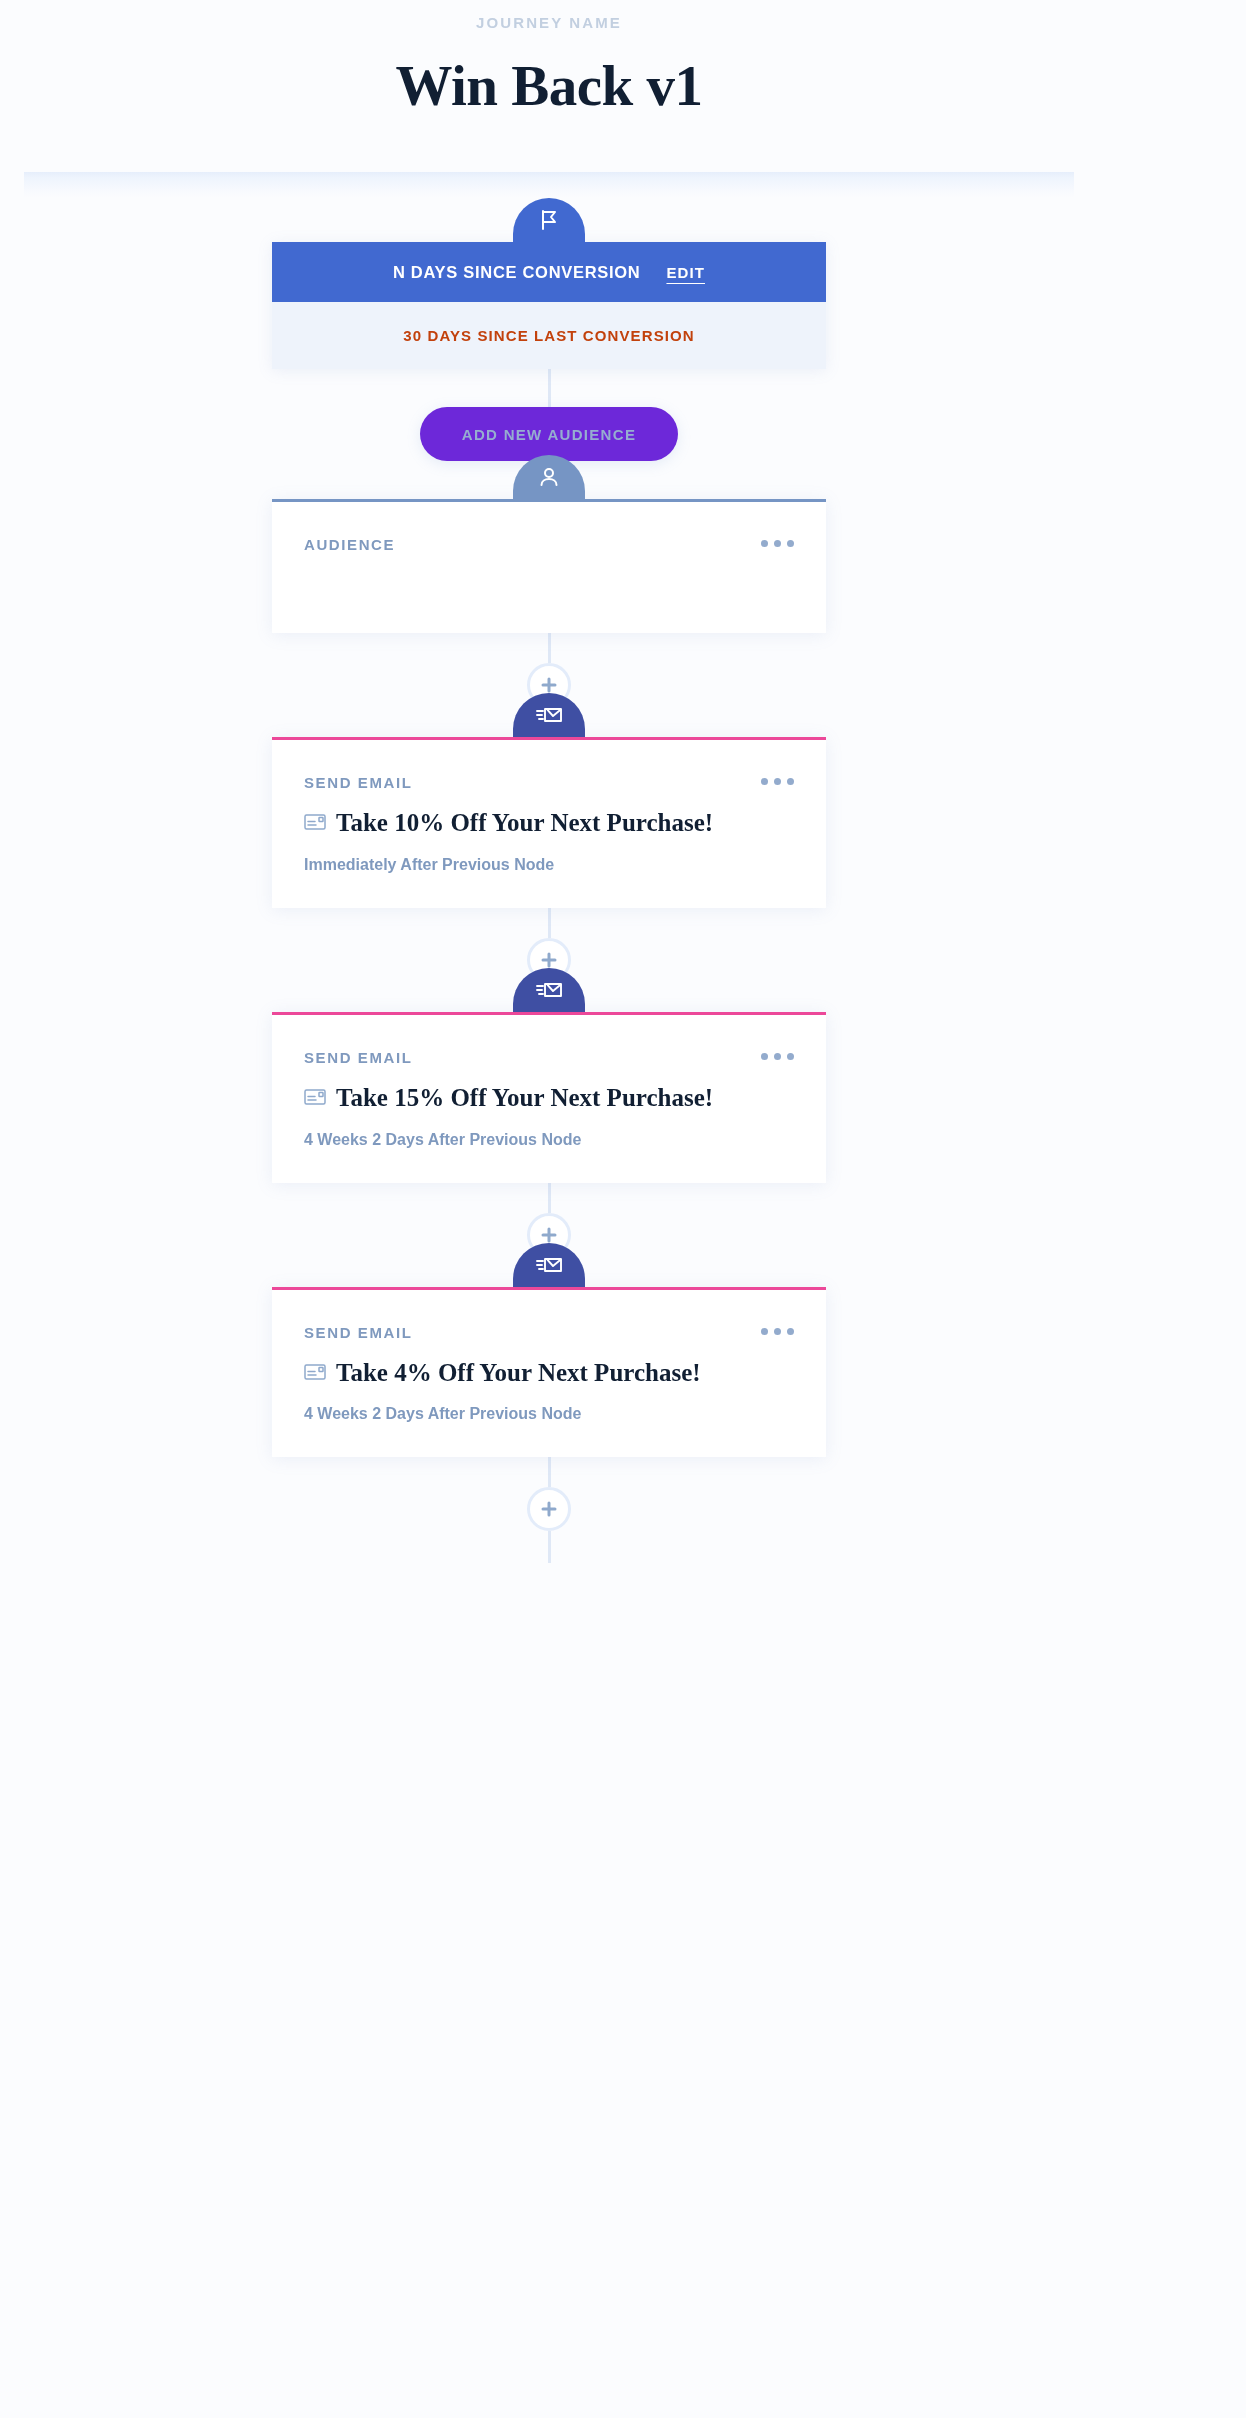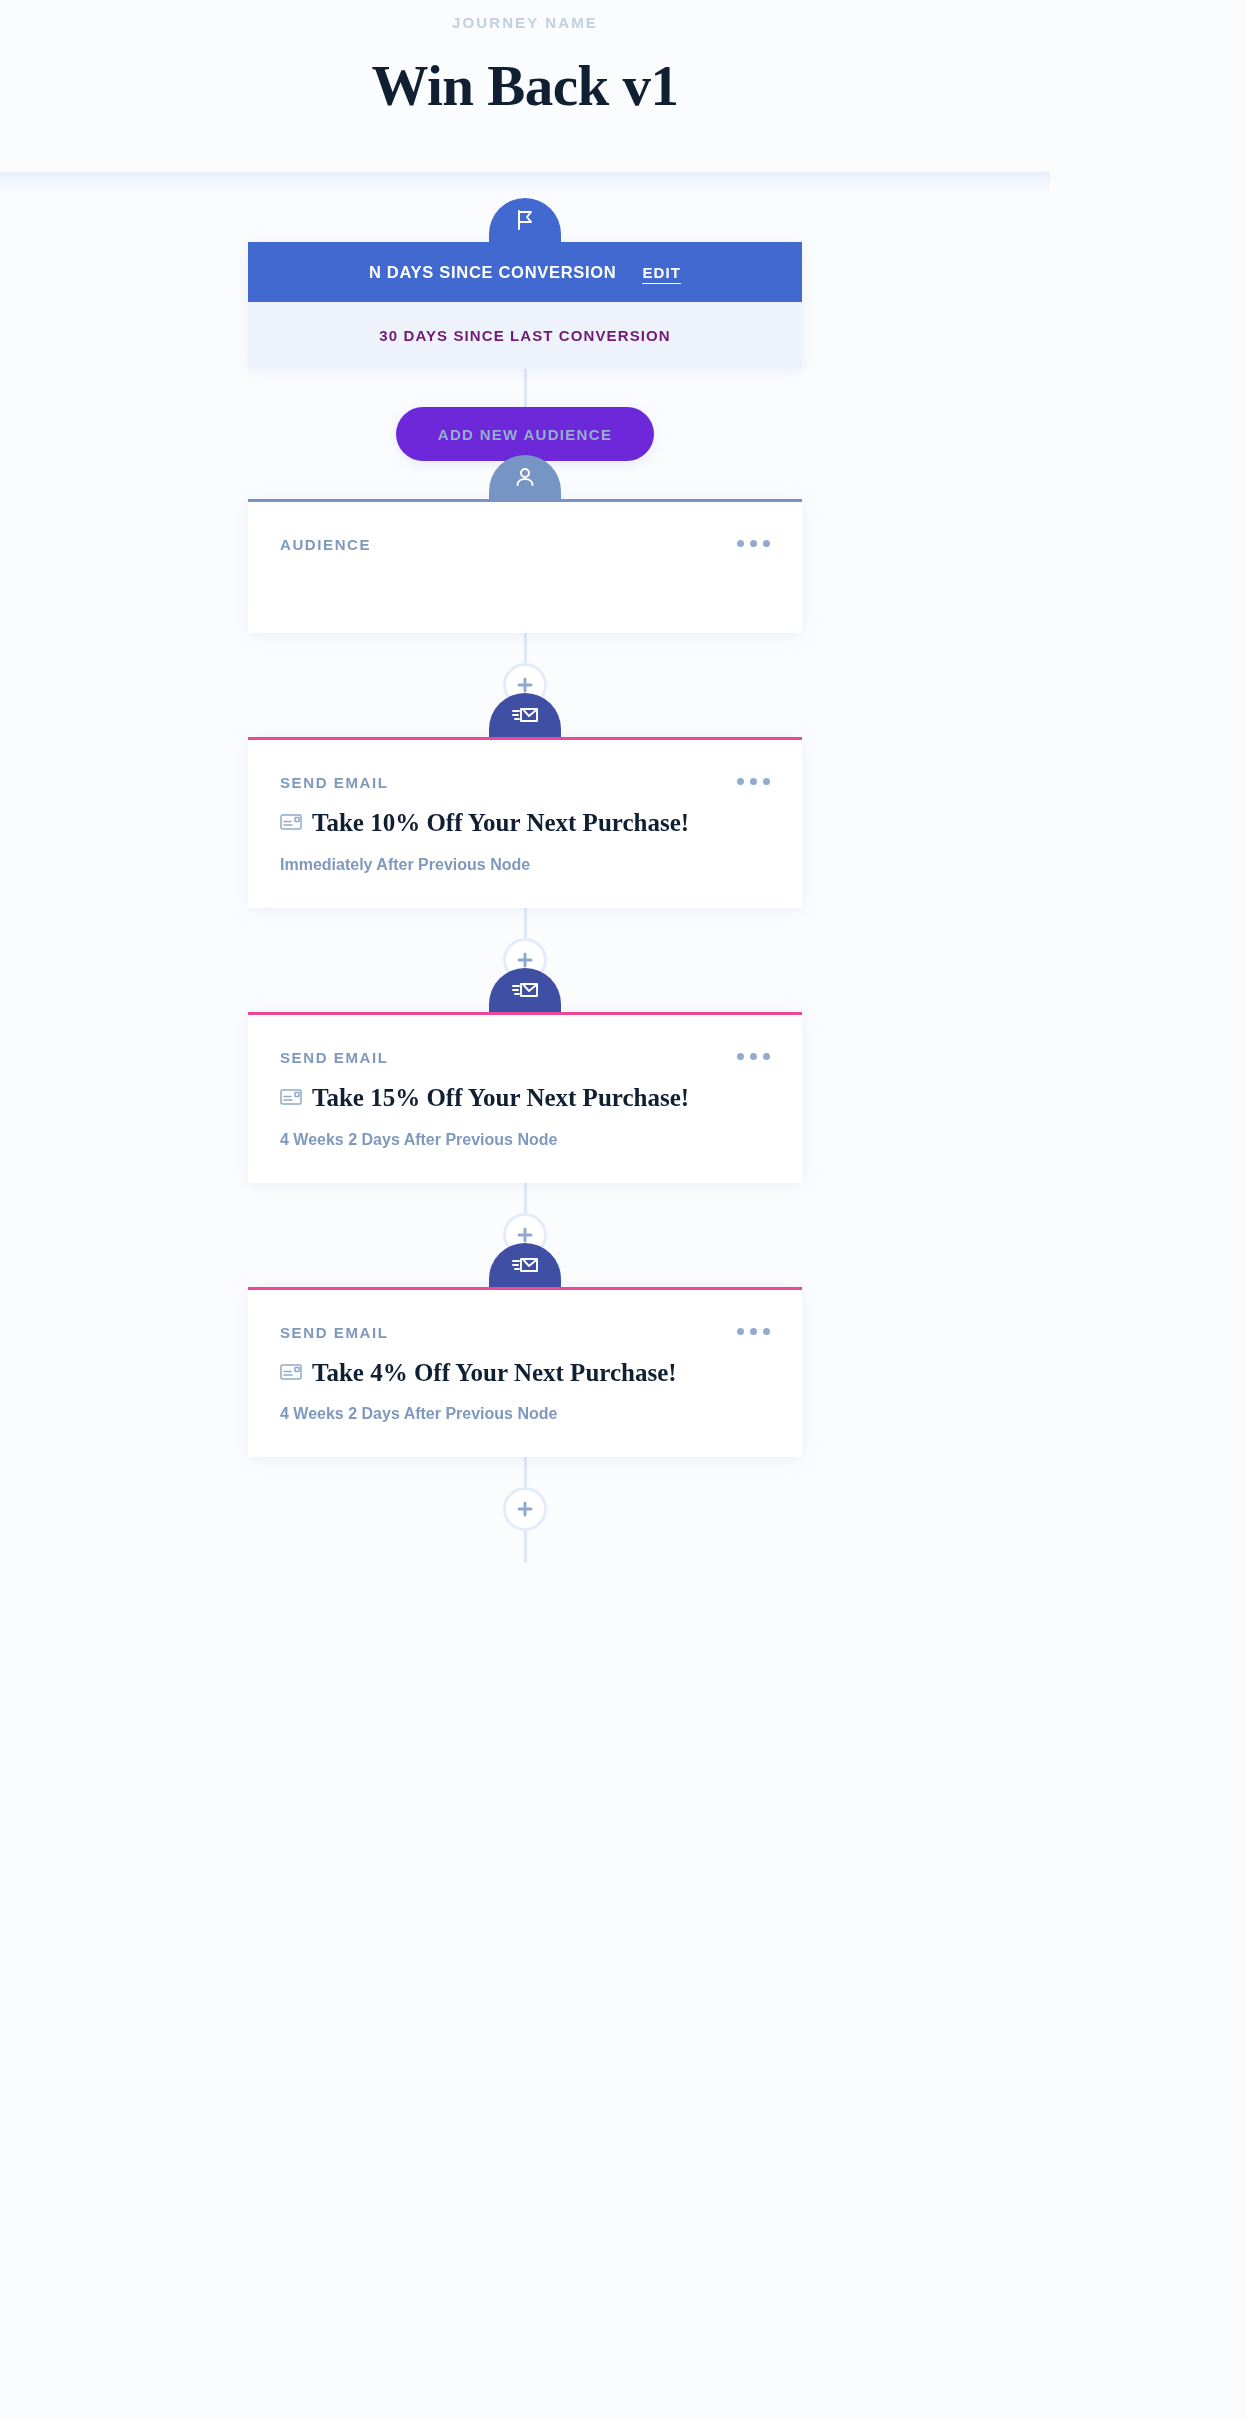--- a/index.html
+++ b/index.html
@@ -9,20 +9,21 @@
     background: #fbfcfe;
     font-family: "Liberation Sans", sans-serif;
   }
 
   .page {
     position: relative;
     width: 1050px;
     min-height: 2418px;
     background: #fbfcfe;
     overflow: hidden;
+    margin-left: 24px;
   }
 
   
   .header {
     width: 100%;
     height: 172px;
     background: #fbfcfe;
     display: flex;
     flex-direction: column;
     align-items: center;
@@ -126,21 +127,21 @@
     cursor: pointer;
   }
   .trigger-body {
     background: #eef3fb;
     height: 67px;
     display: flex;
     align-items: center;
     justify-content: center;
   }
   .trigger-body-text {
-    color: #701a75;
+    color: #c2410c;
     font-size: 15px;
     font-weight: bold;
     letter-spacing: 1.1px;
     text-transform: uppercase;
   }
 
   
   .pill {
     position: relative;
     z-index: 2;

